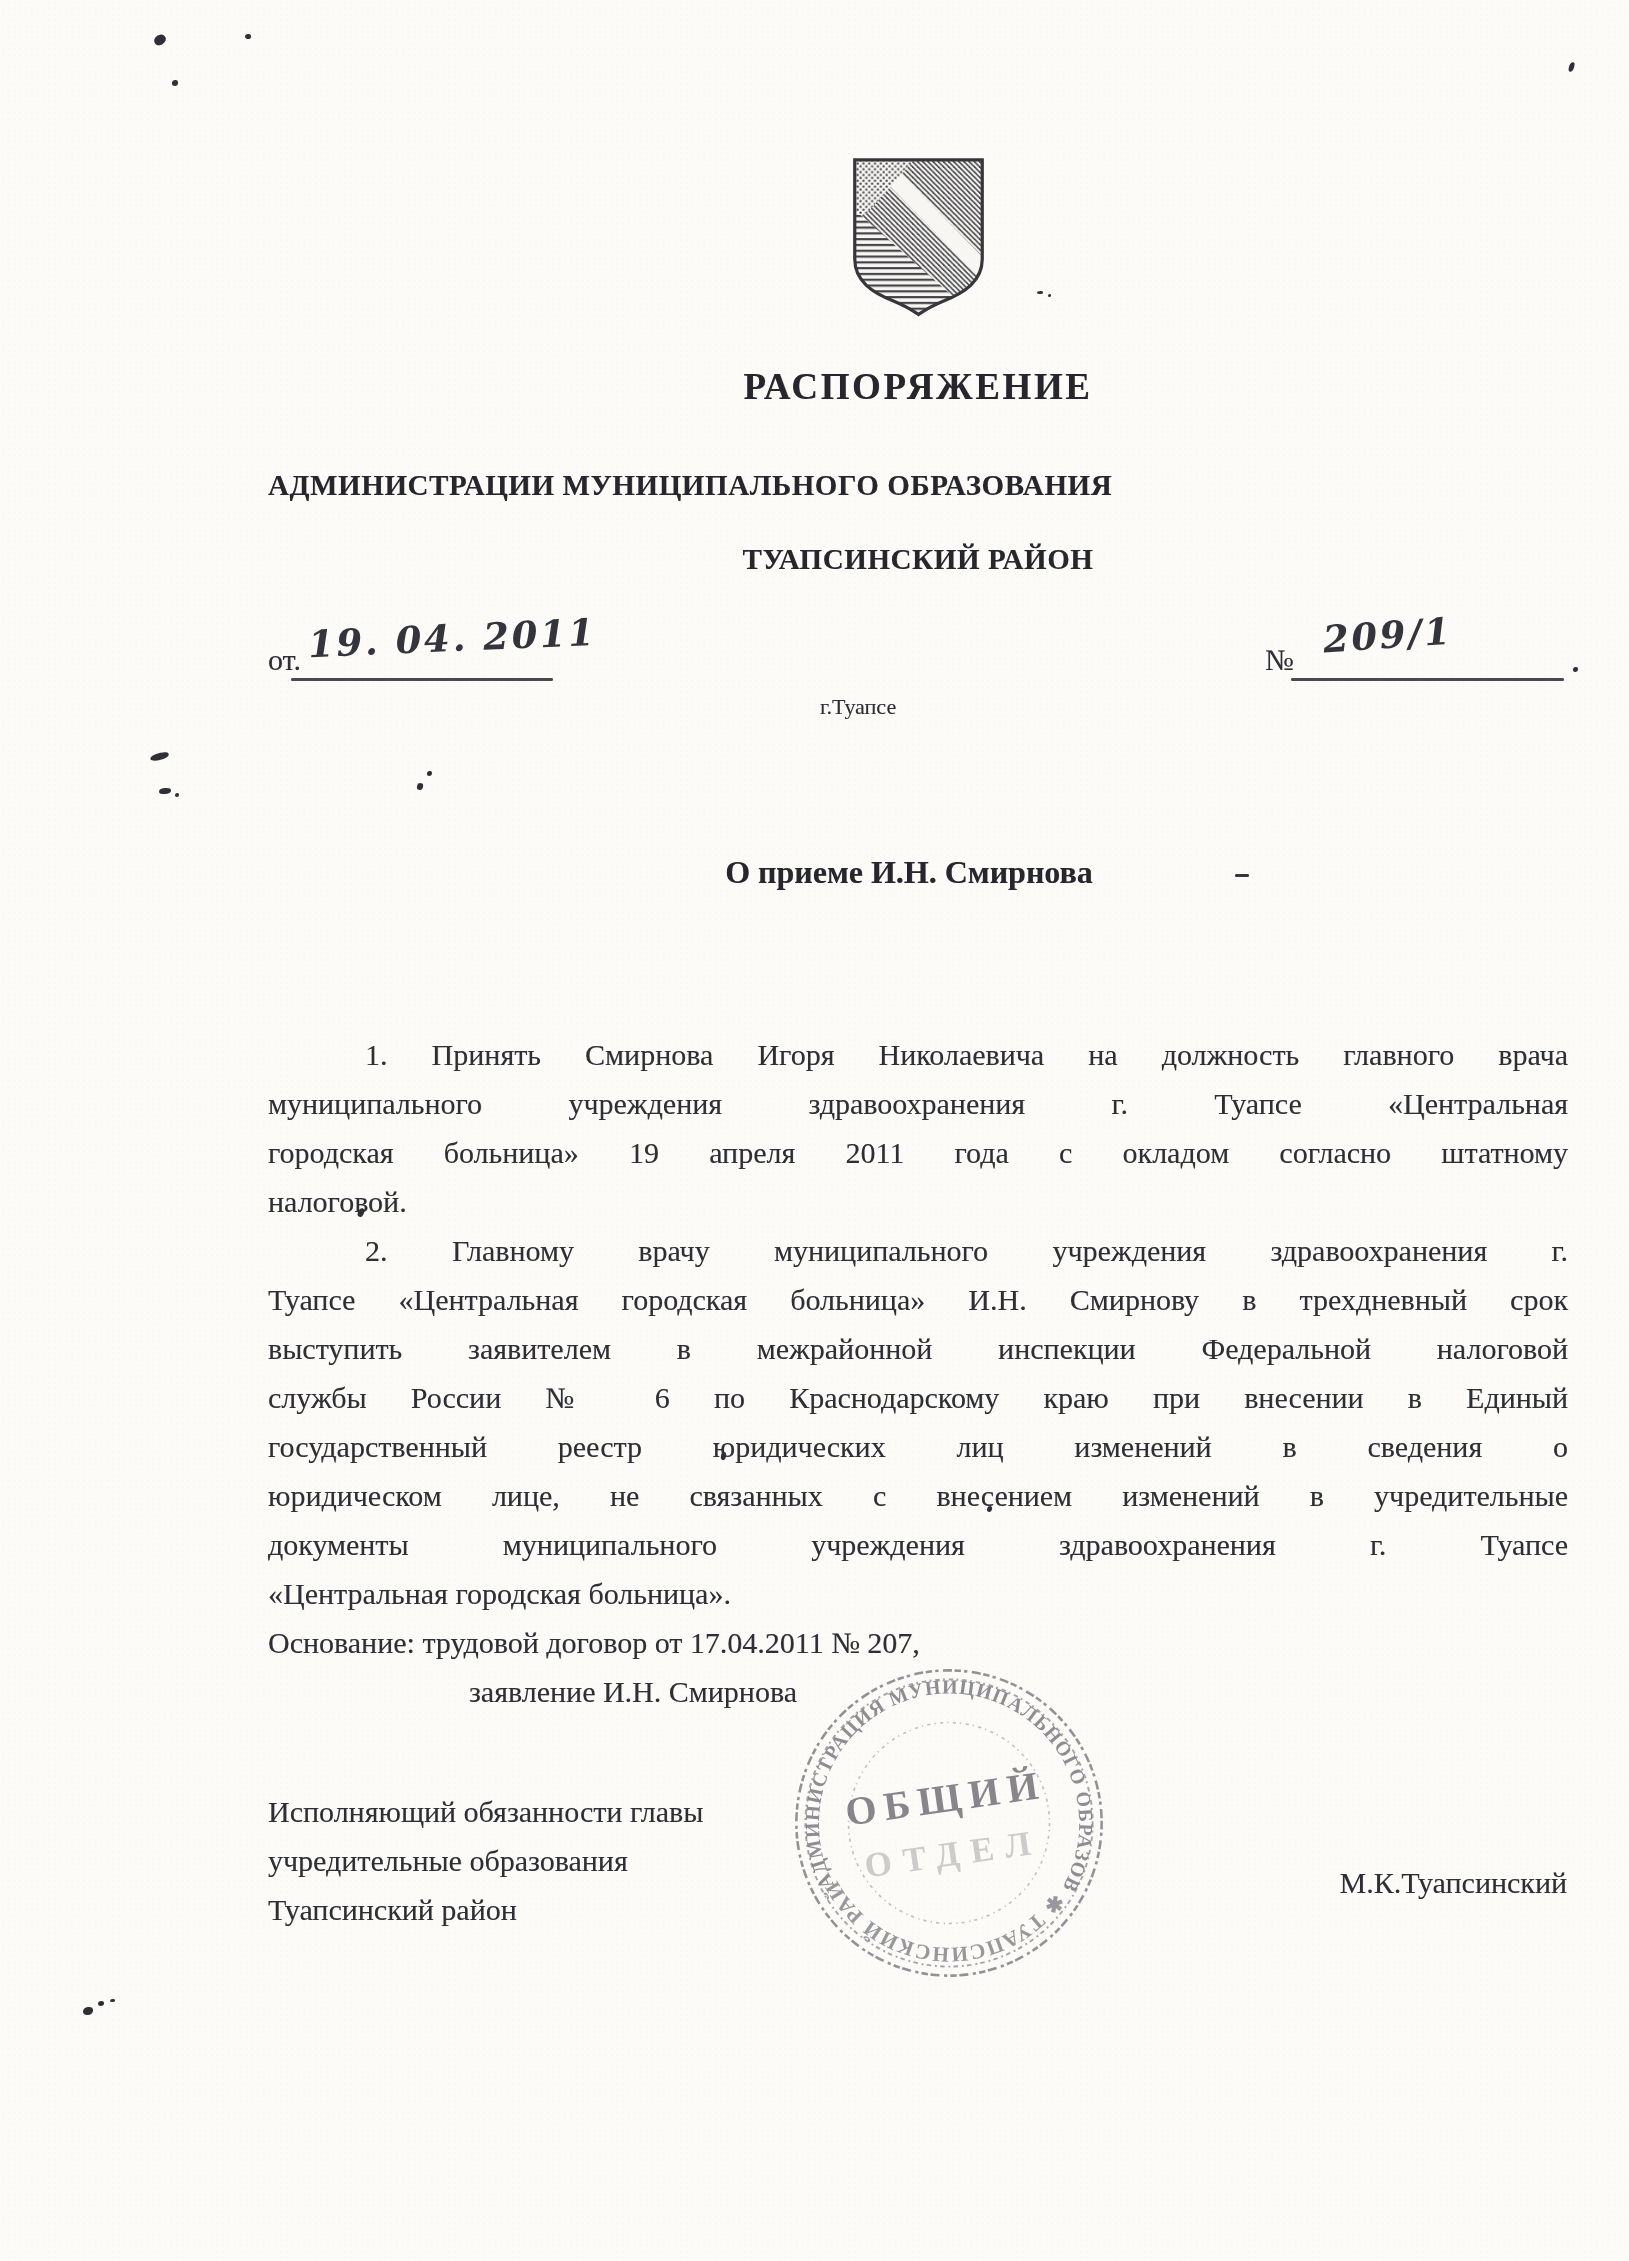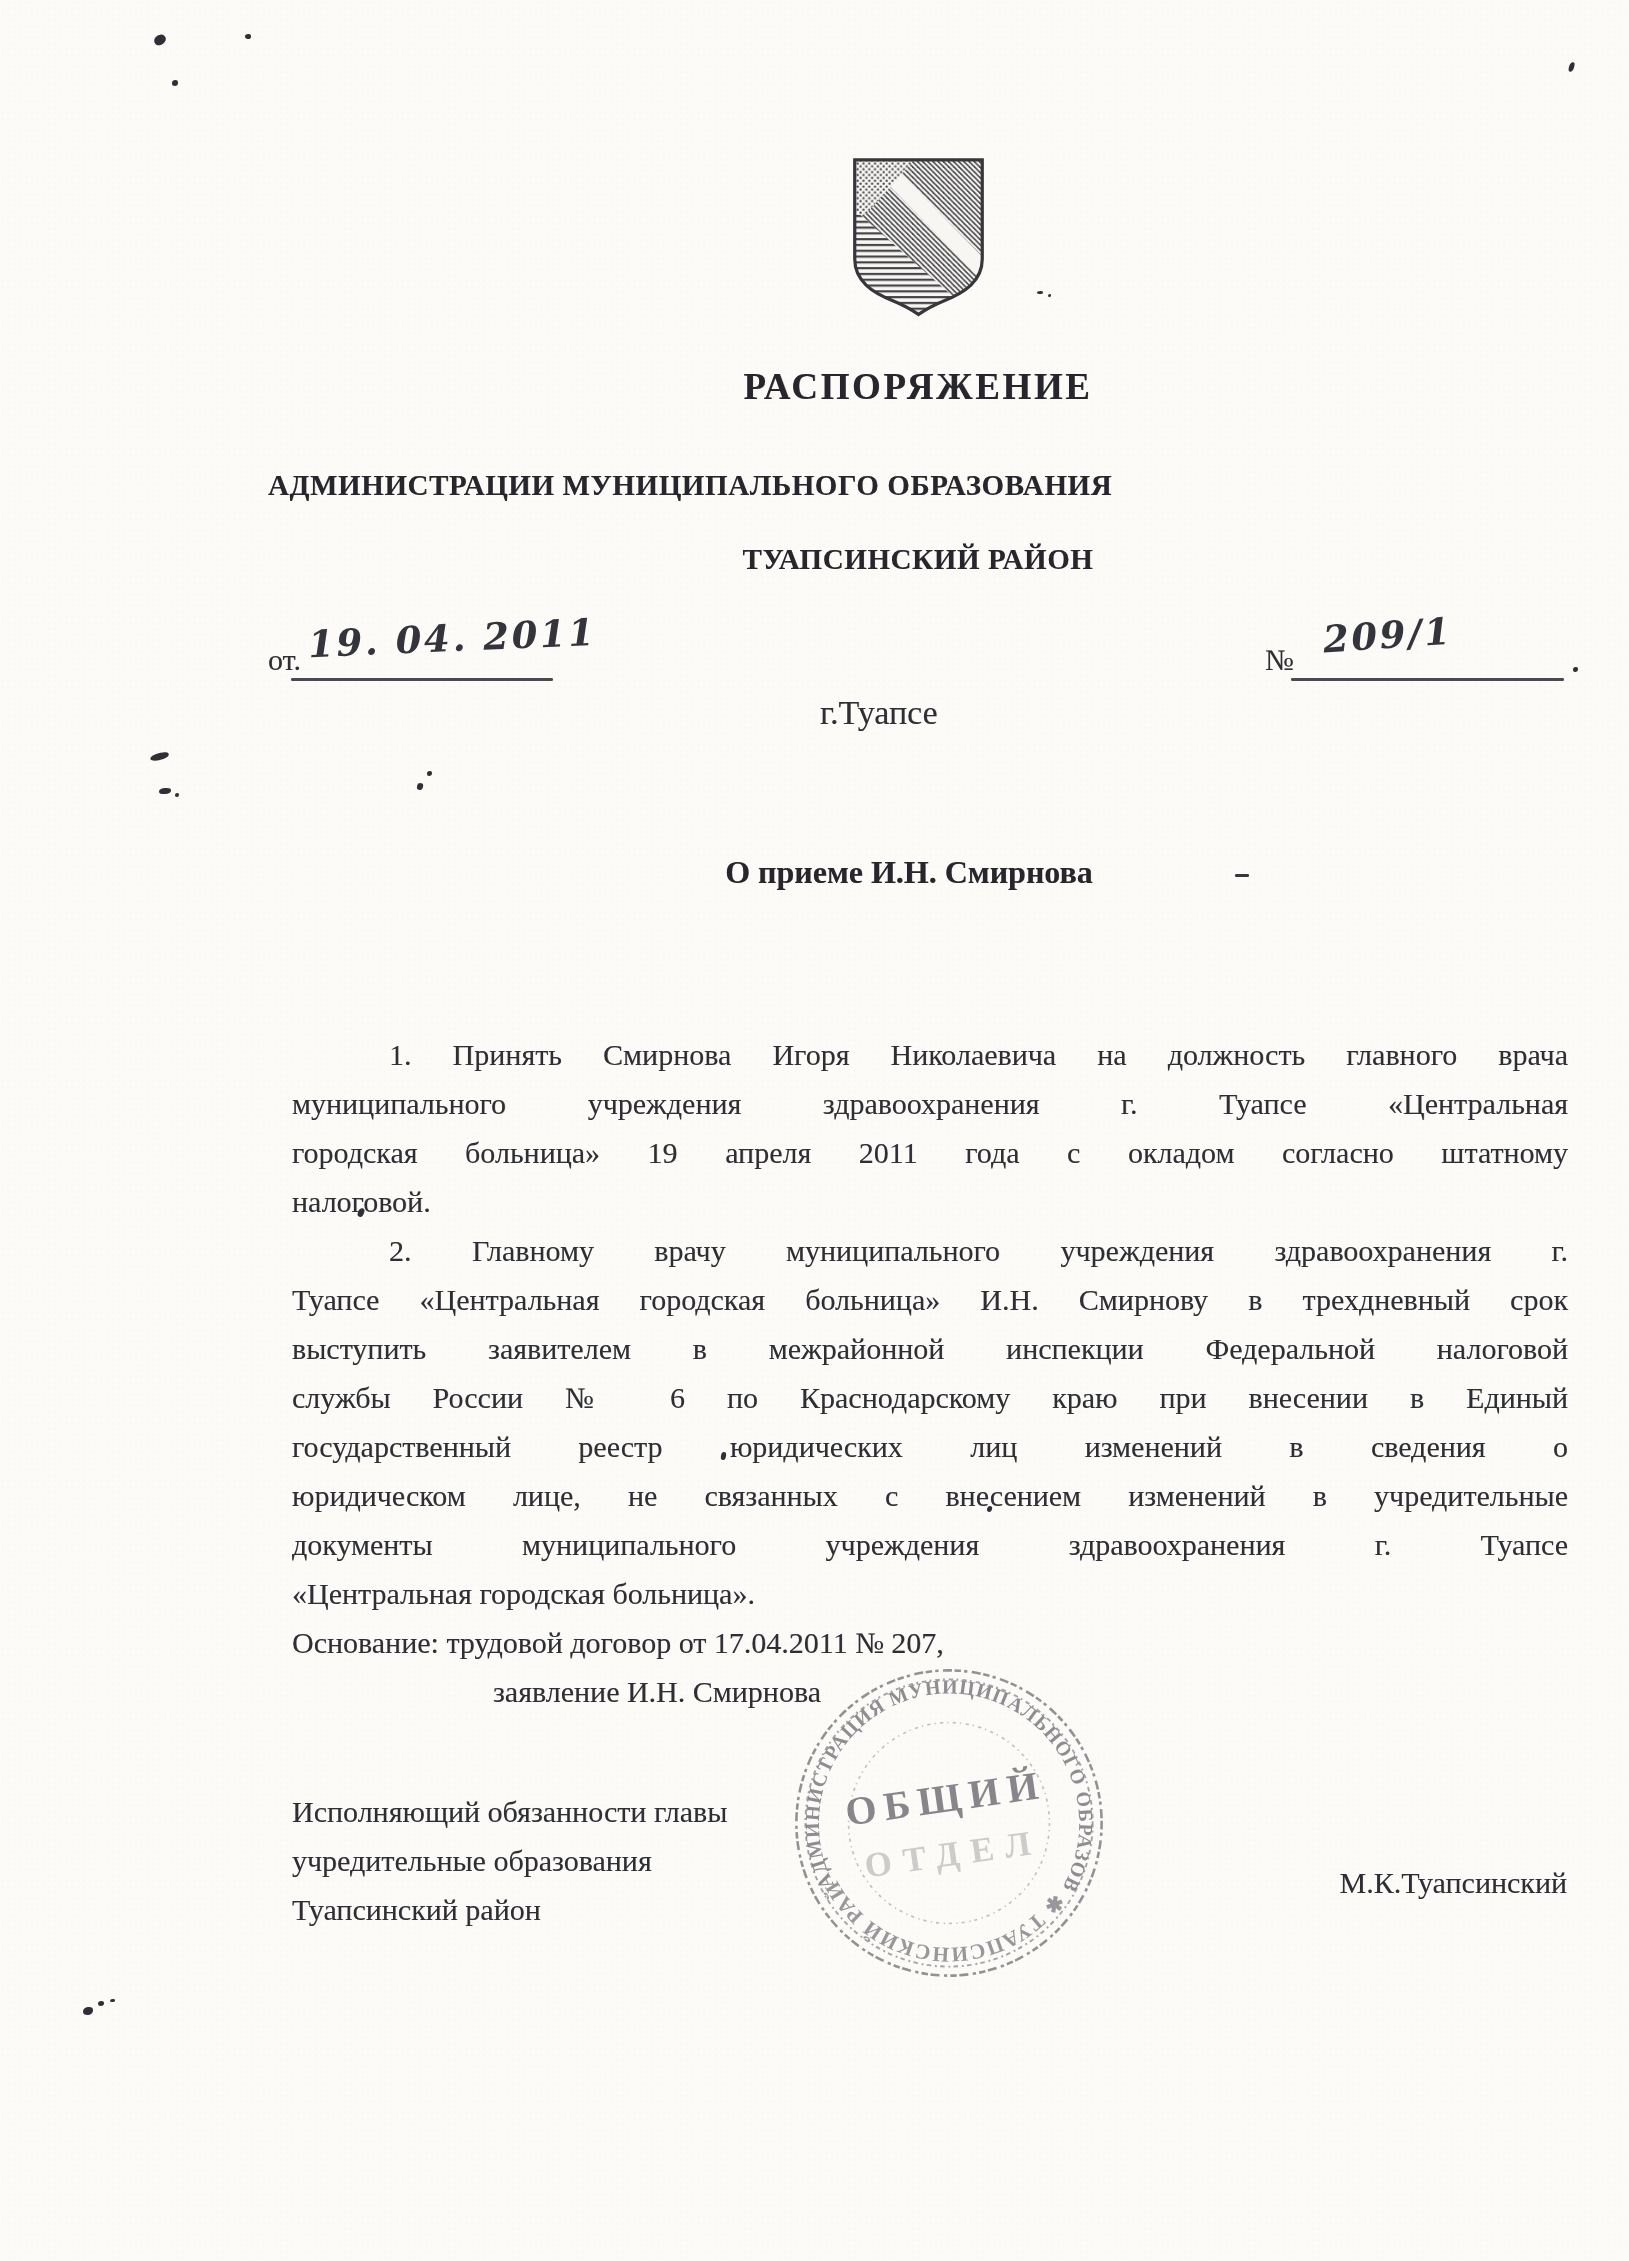--- a/index.html
+++ b/index.html
@@ -33,31 +33,31 @@
   .num-label{ left:1265px; top:643px; }
   .handwritten{
     position:absolute; font-family:"DejaVu Serif",serif; font-style:italic; font-weight:bold;
     font-size:37px; color:#34343c; letter-spacing:2.6px; white-space:nowrap;
   }
   .hw-date{ left:308px; top:616px; transform:rotate(-2.5deg); }
   .hw-num{ left:1323px; top:613px; transform:rotate(-4deg); }
   .u-line{ position:absolute; height:3.2px; background:#35353c; border-radius:1.3px; opacity:0.9; }
   .u-date{ left:291px; top:678px; width:262px; }
   .u-num{ left:1291px; top:678px; width:273px; }
-  .city{ position:absolute; left:820px; top:694px; font-size:34px; color:#2e2e35; }
+  .city{ position:absolute; left:820px; top:694px; font-size:22px; color:#2e2e35; }
   .subject{
     position:absolute; left:259px; top:854px; width:1300px;
     text-align:center; font-size:32px; font-weight:bold; color:#26262c;
   }
   .subject-dash{ position:absolute; left:1235px; top:874px; width:14px; height:3.2px; background:#35353c; border-radius:1.3px; }
   .body-block{
     position:absolute; left:268px; top:1030px; width:1300px;
     font-size:30px; line-height:49px; color:#2e2e35;
   }
-  .bline{ height:49px; white-space:nowrap;margin-left:24px; }
+  .bline{ height:49px; white-space:nowrap; }
   .jline{ text-align:justify; text-align-last:justify; white-space:normal; }
   .ind{ padding-left:97px; }
   .basis2{ padding-left:201px; }
   .sig-block{
     position:absolute; left:268px; top:1787px; width:709px;
     font-size:30px; line-height:49px; color:#2e2e35;
   }
   .sig-name{
     position:absolute; left:1096px; top:1866px; width:471px;
     text-align:right; font-size:30px; color:#2e2e35;

